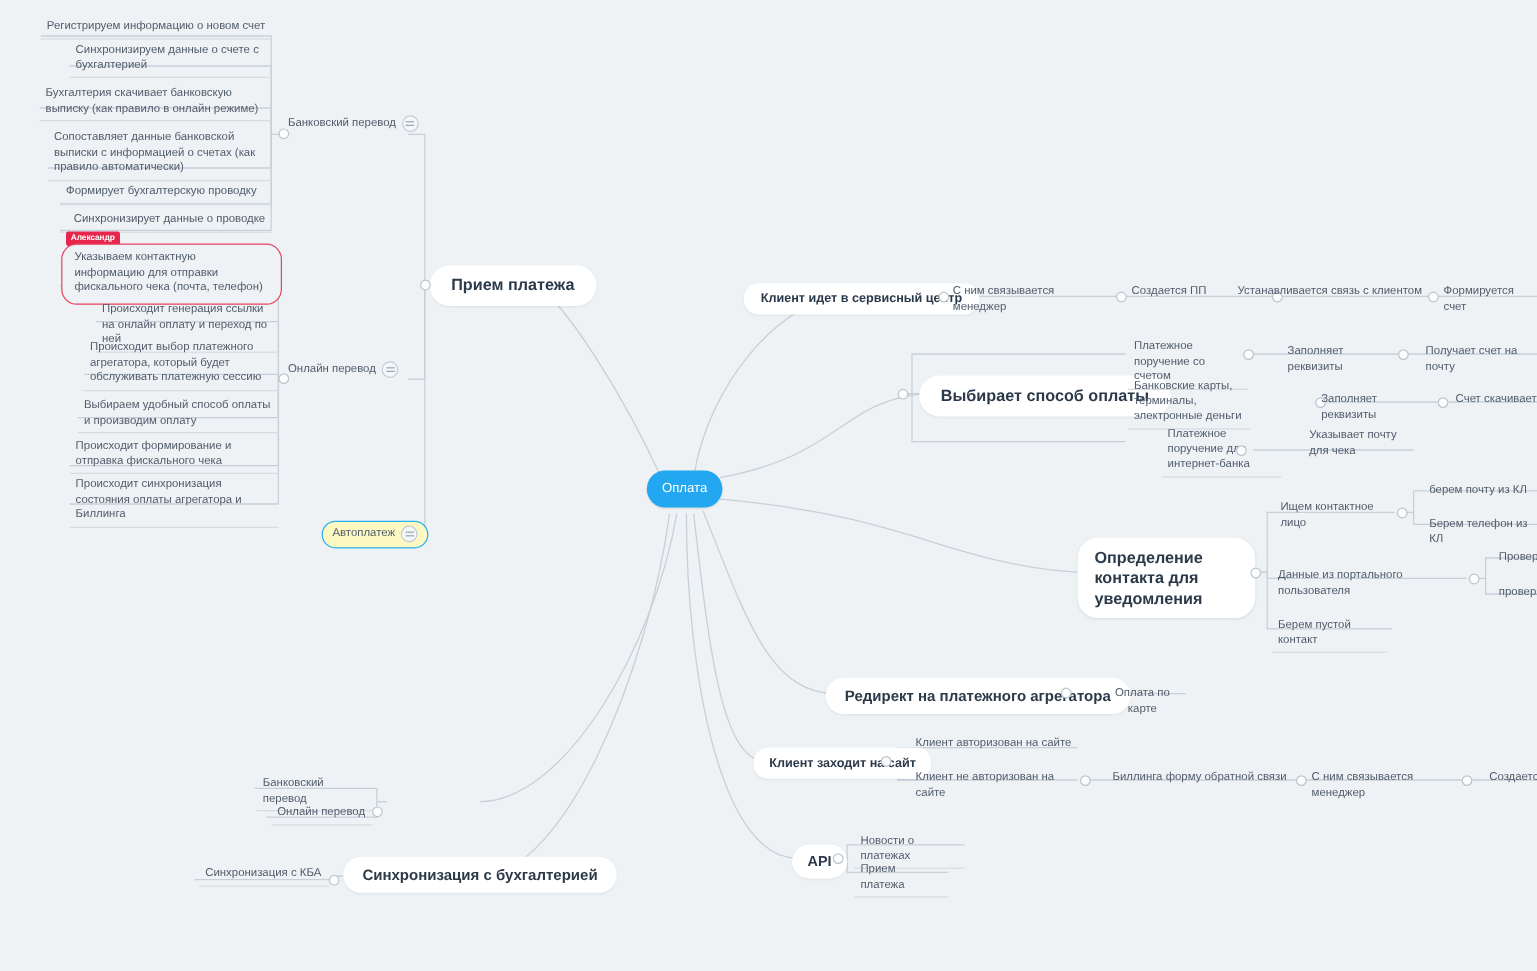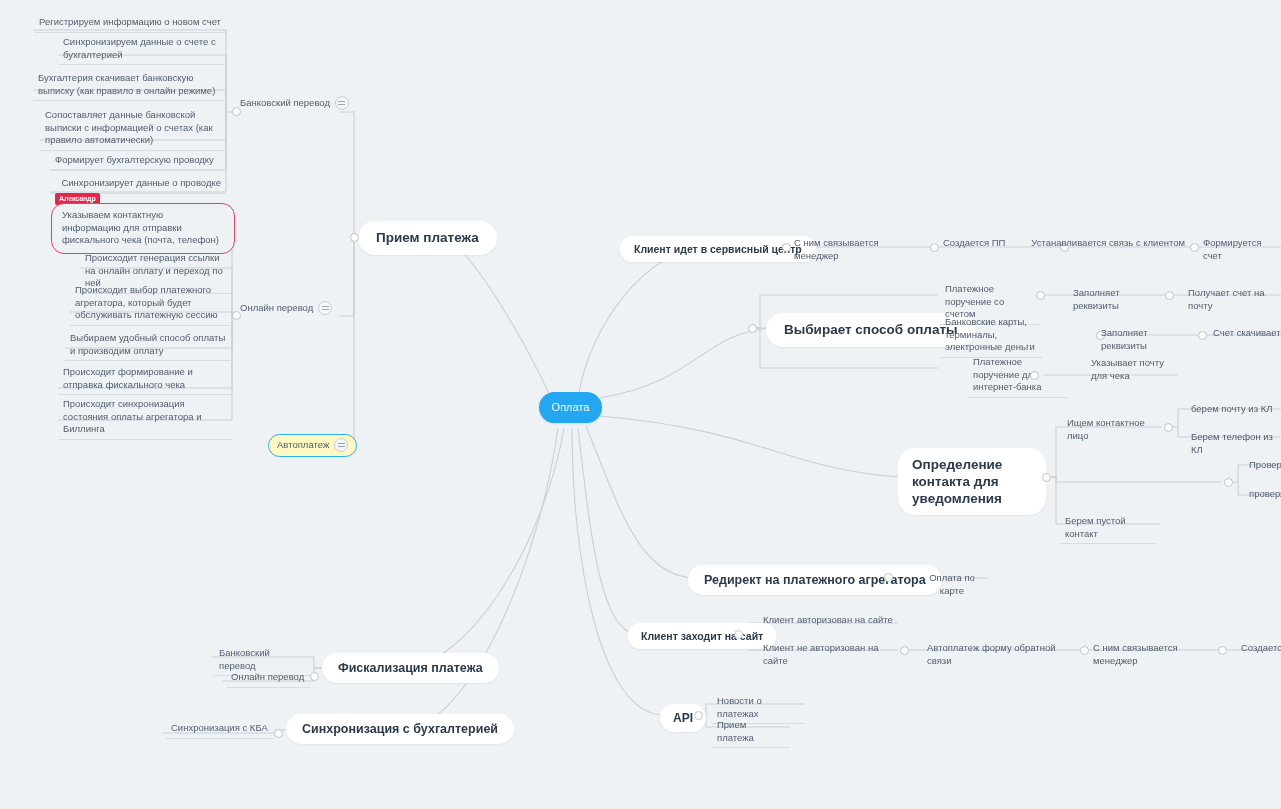--- a/index.html
+++ b/index.html
@@ -239,42 +239,42 @@
   <div class="node sub" style="left:1086px;top:355px;width:100px;border-bottom:none;">Указывает почту для чека</div>
 
   <div class="node main two-line" style="left:898px;top:448px;width:148px;line-height:17px;padding:8px 14px;">Определение контакта для уведомления</div>
   <div class="knob" style="left:1042px;top:473px;"></div>
 
   <div class="node sub" style="left:1062px;top:415px;width:100px;border-bottom:none;">Ищем контактное лицо</div>
   <div class="knob" style="left:1164px;top:423px;"></div>
   <div class="node sub" style="left:1186px;top:401px;width:95px;border-bottom:none;">берем почту из КЛ</div>
   <div class="node sub" style="left:1186px;top:429px;width:95px;border-bottom:none;">Берем телефон из КЛ</div>
 
+  <div class="node sub" style="left:1060px;top:472px;width:162px;border-bottom:none;">Данные из портального пользователя</div>
   <div class="knob" style="left:1224px;top:478px;"></div>
   <div class="node sub" style="left:1244px;top:457px;width:60px;border-bottom:none;overflow:hidden;">Проверя</div>
   <div class="node sub" style="left:1244px;top:486px;width:60px;border-bottom:none;overflow:hidden;">проверя</div>
 
   <div class="node sub" style="left:1060px;top:513px;width:96px;">Берем пустой контакт</div>
 
   <div class="node main" style="left:688px;top:565px;padding:7px 16px;font-size:12.5px;">Редирект на платежного агрегатора</div>
   <div class="knob" style="left:884px;top:573px;"></div>
   <div class="node sub" style="left:914px;top:570px;width:76px;border-bottom:none;text-align:center;">Оплата по карте</div>
 
   <div class="node main" style="left:628px;top:623px;padding:5px 13px;font-size:10.5px;border-radius:12px;">Клиент заходит на сайт</div>
   <div class="knob" style="left:734px;top:630px;"></div>
   <div class="node sub" style="left:758px;top:612px;width:140px;border-bottom:none;">Клиент авторизован на сайте</div>
   <div class="node sub" style="left:758px;top:640px;width:140px;border-bottom:none;">Клиент не авторизован на сайте</div>
   <div class="knob" style="left:900px;top:646px;"></div>
-  <div class="node sub" style="left:922px;top:640px;width:158px;border-bottom:none;">Автоплатеж форму обратной связи</div>
+  <div class="node sub" style="left:922px;top:640px;width:158px;border-bottom:none;">Биллинга форму обратной связи</div>
   <div class="knob" style="left:1080px;top:646px;"></div>
   <div class="node sub" style="left:1088px;top:640px;width:130px;border-bottom:none;">С ним связывается менеджер</div>
   <div class="knob" style="left:1218px;top:646px;"></div>
   <div class="node sub" style="left:1236px;top:640px;width:60px;border-bottom:none;overflow:hidden;">Создается</div>
 
-  <div class="node main" style="left:322px;top:653px;padding:7px 16px;font-size:12.5px;">Фискализация платежа</div>
   <div class="knob" style="left:310px;top:672px;"></div>
   <div class="node sub" style="left:214px;top:645px;width:96px;">Банковский перевод</div>
   <div class="node sub" style="left:226px;top:669px;width:84px;">Онлайн перевод</div>
 
   <div class="node main" style="left:286px;top:714px;padding:7px 16px;font-size:12.5px;">Синхронизация с бухгалтерией</div>
   <div class="knob" style="left:274px;top:729px;"></div>
   <div class="node sub" style="left:166px;top:720px;width:108px;">Синхронизация с КБА</div>
 
   <div class="node main" style="left:660px;top:704px;padding:6px 13px;font-size:12px;">API</div>
   <div class="knob" style="left:694px;top:711px;"></div>

